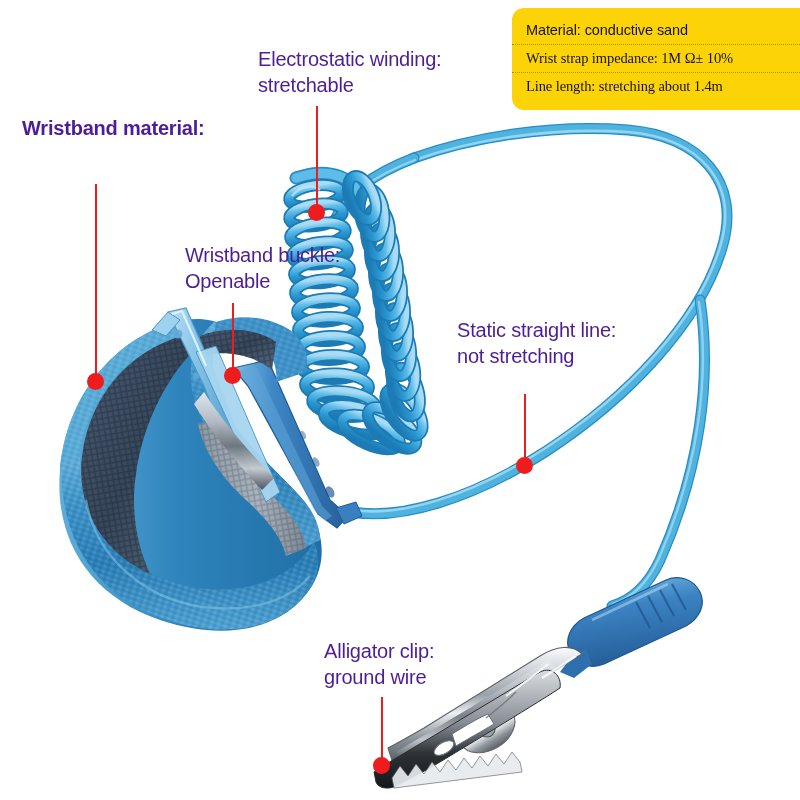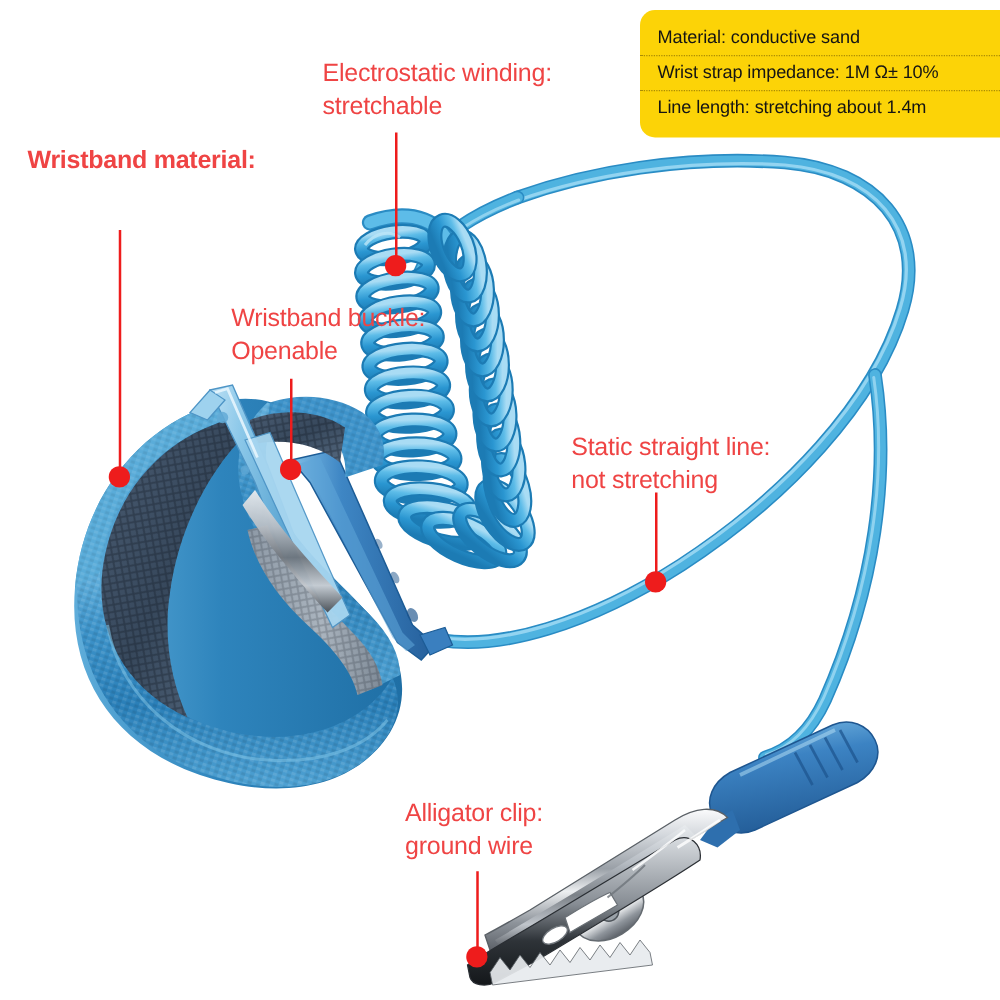--- a/index.html
+++ b/index.html
@@ -40,28 +40,29 @@
   .spec-row {
     font-size: 14.5px;
     line-height: 1.05;
     color: #141414;
     padding: 6px 10px 6px 14px;
     letter-spacing: -0.1px;
     white-space: nowrap;
   }
   .spec-row + .spec-row {
     border-top: 1.5px dotted #a98b05;
+    font-family: Liberation Serif, serif;
   }
 
   
   .callout {
     position: absolute;
     font-size: 20px;
     line-height: 1.28;
-    color: #ef4444;
+    color: #4c1d95;
     letter-spacing: -0.2px;
     white-space: nowrap;
   }
   .callout .l2 { display: block; }
 
   
   .leader {
     position: absolute;
     width: 2.4px;
     background: #EE1C1C;
@@ -440,21 +441,21 @@
   <div class="leader" style="left:316px; top:106px; height:100px;"></div>
   <div class="dot" style="left:316px; top:212px;"></div>
 
   <div class="callout" style="left:165px; top:243px;margin-left:20px;">
     <span class="l1">Wristband buckle:</span>
     <span class="l2">Openable</span>
   </div>
   <div class="leader" style="left:232px; top:303px; height:66px;"></div>
   <div class="dot" style="left:232px; top:375px;"></div>
 
-  <div class="callout" style="left:457px; top:346px;">
+  <div class="callout" style="left:457px; top:318px;">
     <span class="l1">Static straight line:</span>
     <span class="l2">not stretching</span>
   </div>
   <div class="leader" style="left:524px; top:394px; height:65px;"></div>
   <div class="dot" style="left:524px; top:465px;"></div>
 
   <div class="callout" style="left:324px; top:639px;">
     <span class="l1">Alligator clip:</span>
     <span class="l2">ground wire</span>
   </div>

